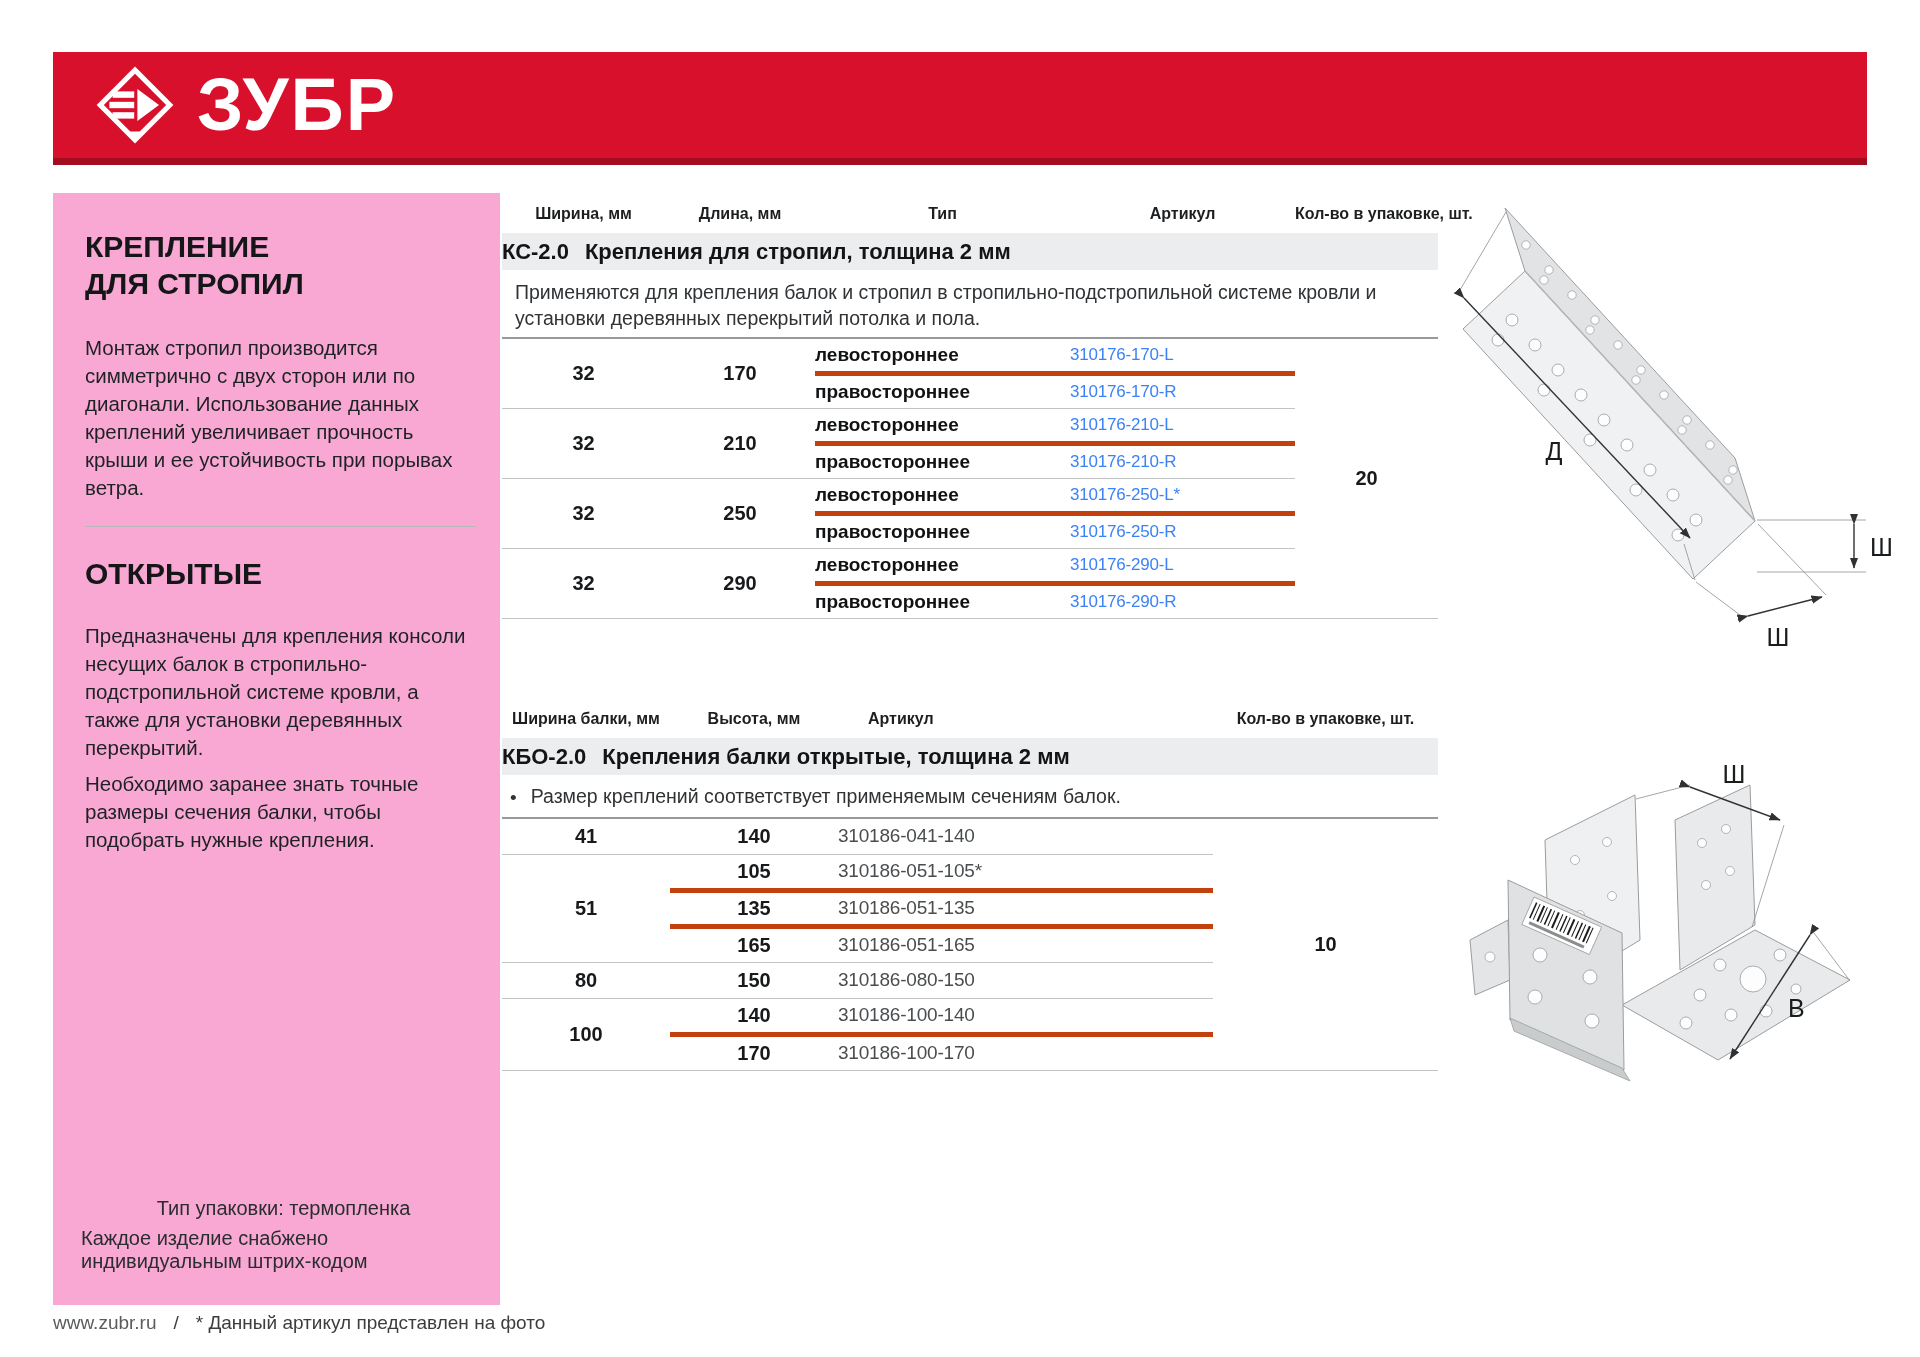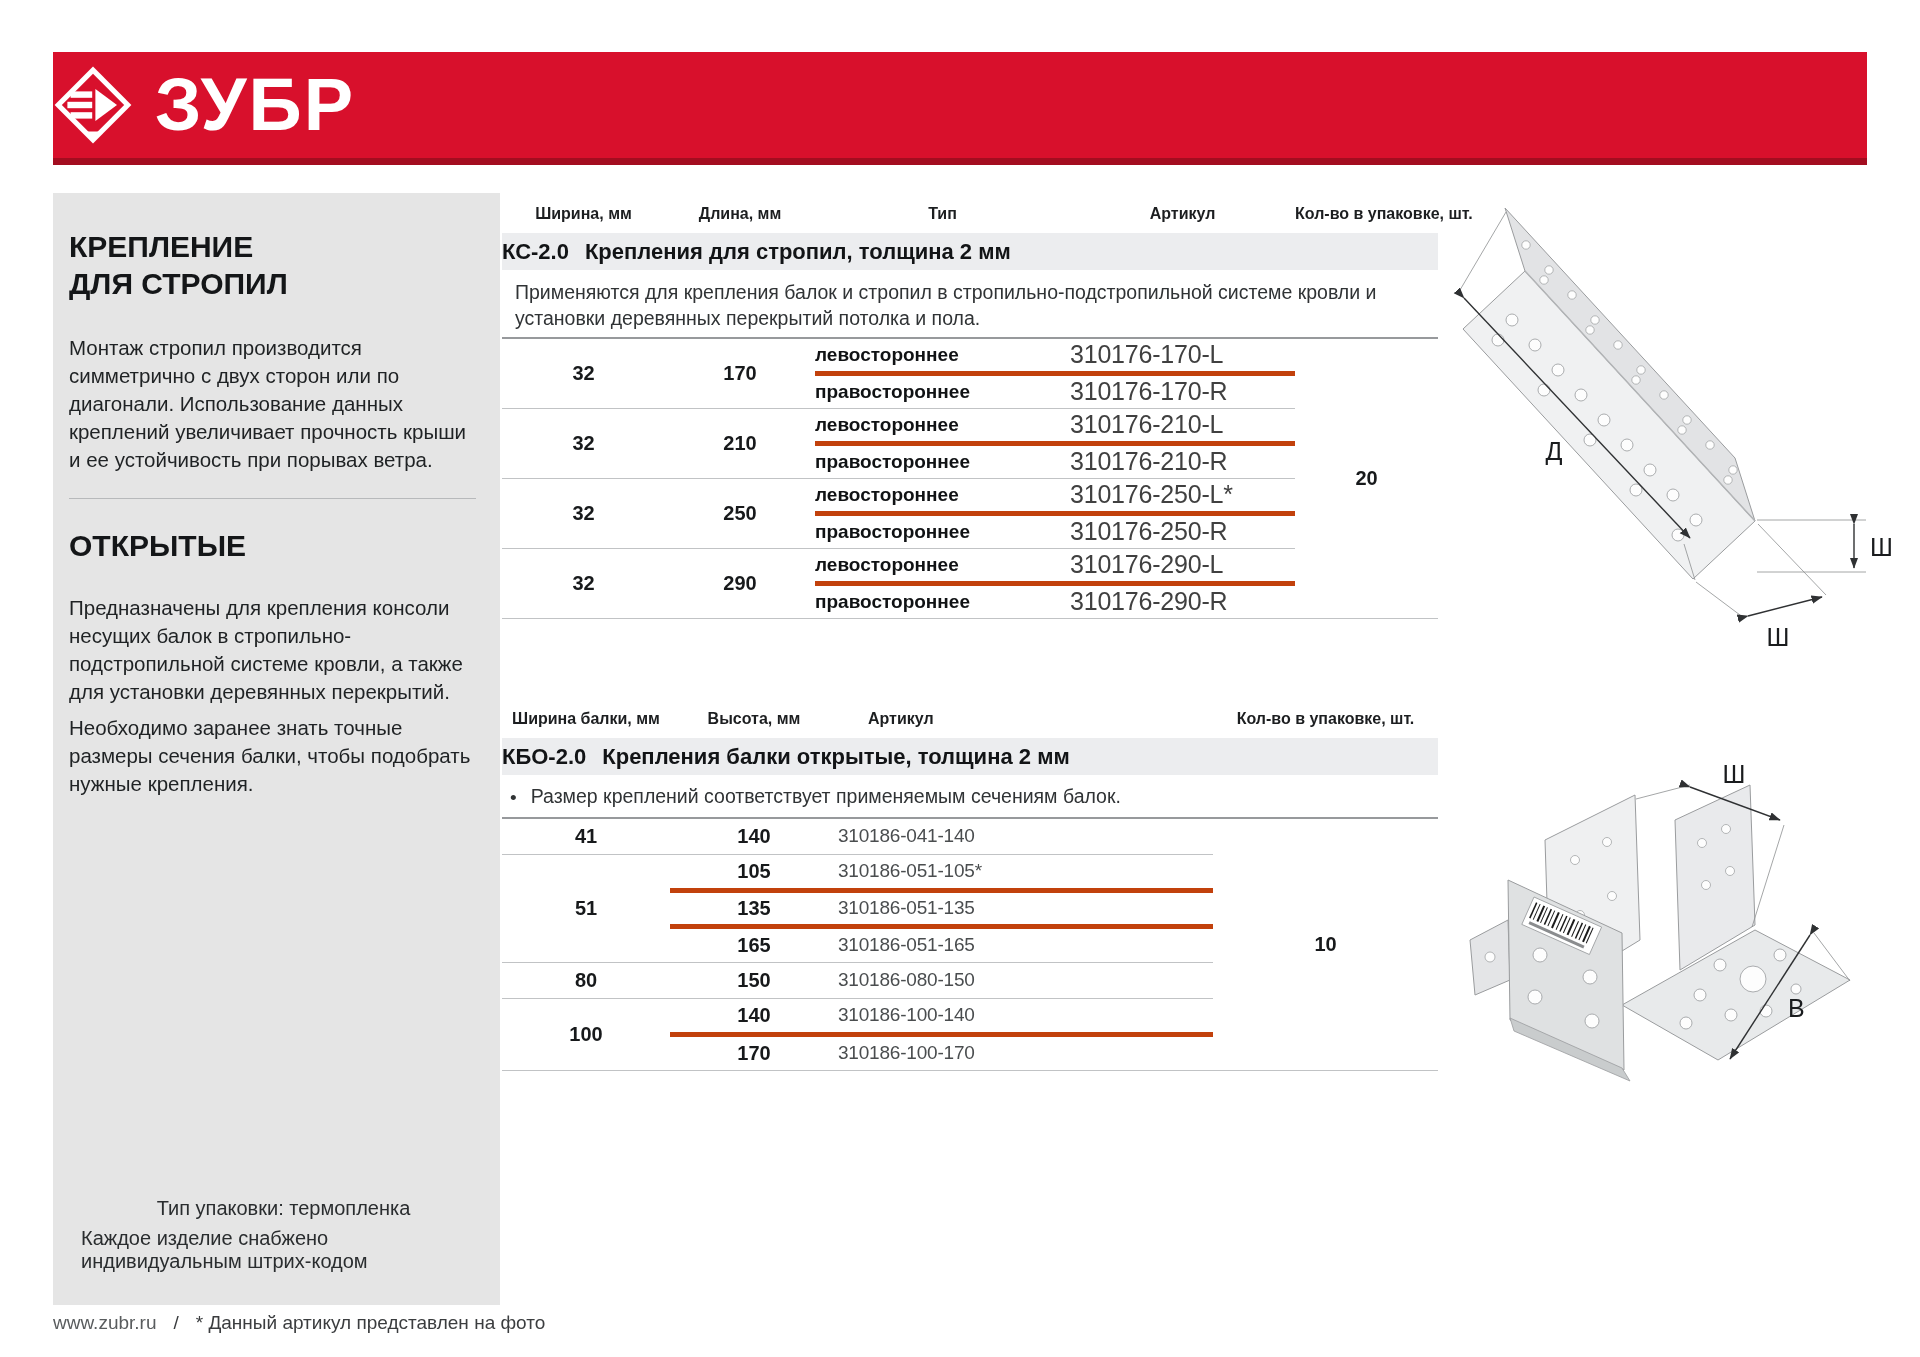--- a/index.html
+++ b/index.html
@@ -2,27 +2,27 @@
 <html><head>
 <meta charset="utf-8">
 <style>
   * { margin:0; padding:0; box-sizing:border-box; }
   body { background:#fff; font-family:"Liberation Sans","DejaVu Sans",sans-serif; color:#1c1e20; }
   .page { position:relative; width:1920px; height:1357px; background:#fff; overflow:hidden; }
 
   
   .banner { position:absolute; left:53px; top:52px; width:1814px; height:113px;
             background:#d8102c; border-bottom:7px solid #a30d20;
-            display:flex; align-items:center; }
+            display:flex; align-items:center; padding-left:42px; }
   .logo-wrap { display:flex; align-items:center; gap:22px; }
   .logo-text { color:#fff; font-size:74px; font-weight:800; letter-spacing:2px; line-height:1; }
 
   
   .sidebar { position:absolute; left:53px; top:193px; width:447px; height:1112px;
-             background:#e5e5e5; padding:35px 24px 0 16px; }
+             background:#f9a8d4; padding:35px 24px 0 32px; }
   .sb-title { font-size:30px; line-height:37px; font-weight:800; color:#141618; }
   .sb-title span { display:block; }
   .sb-p { font-size:20.5px; line-height:28px; color:#1f2224; margin-top:32px; }
   .sb-div { height:1px; background:#b7b9bb; margin-top:24px; }
   .sb-title2 { margin-top:28px; }
   .sb-p2 { margin-top:30px; }
   .sb-p3 { margin-top:8px; }
   .sb-pack { position:absolute; left:28px; right:14px; bottom:32px; }
   .pack1 { font-size:20px; color:#2a2d2f;text-align:center; }
   .pack2 { font-size:20px; color:#2a2d2f; margin-top:7px; }
@@ -41,21 +41,21 @@
   .band-title { font-size:22px; font-weight:700; color:#121416; margin-left:16px; }
   .tdesc { font-size:19.5px; line-height:26px; color:#303335; margin:9px 0 6px 13px; max-width:905px; }
   .tnote { display:flex; align-items:flex-start; margin:10px 0 6px 8px; font-size:19.5px; color:#303335; }
   .tnote .bullet { font-size:19px; margin-right:14px; line-height:26px; }
 
   table.spec { width:936px; border-collapse:collapse; table-layout:fixed; margin-top:4px; }
   table.spec td { height:35px; vertical-align:middle; padding:0; }
   table.spec2 td { height:36px; }
   td.num { text-align:center; font-weight:700; font-size:20px; color:#17191b; }
   td.typ { padding-left:78px; font-weight:700; font-size:19px; color:#101214; }
-  td.art { padding-left:43px; font-size:25px; color:#404040; letter-spacing:-0.2px; }
+  td.art { padding-left:43px; font-size:17px; color:#3b82f6; letter-spacing:-0.2px; }
   td.art2 { padding-left:8px; font-size:19px; color:#4a4d4f; letter-spacing:-0.2px; }
   td.qty { text-align:center; font-weight:700; font-size:20px; color:#17191b; }
   tr.r-top > td { border-top:2px solid #97999c; }
   tr.r-grp > td { border-top:1px solid #c1c3c5; }
   tr.r-sub > td { border-top:5px solid #c2410c; }
   td.bb { border-bottom:1px solid #c1c3c5; }
 
   
   .fig { position:absolute; }
   .fig1 { left:1450px; top:168px; width:450px; height:490px; }

